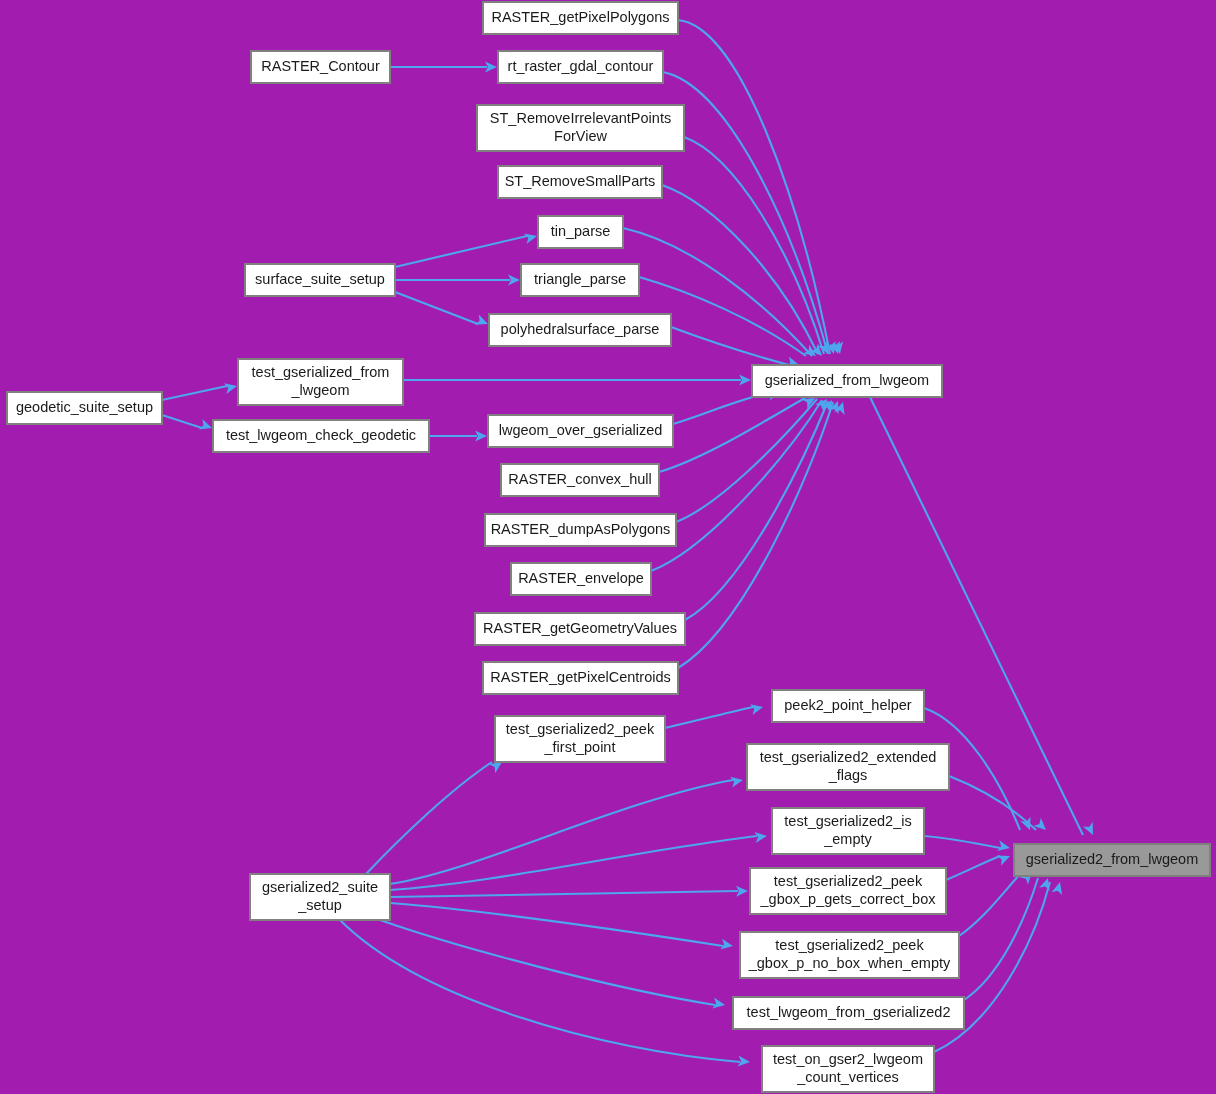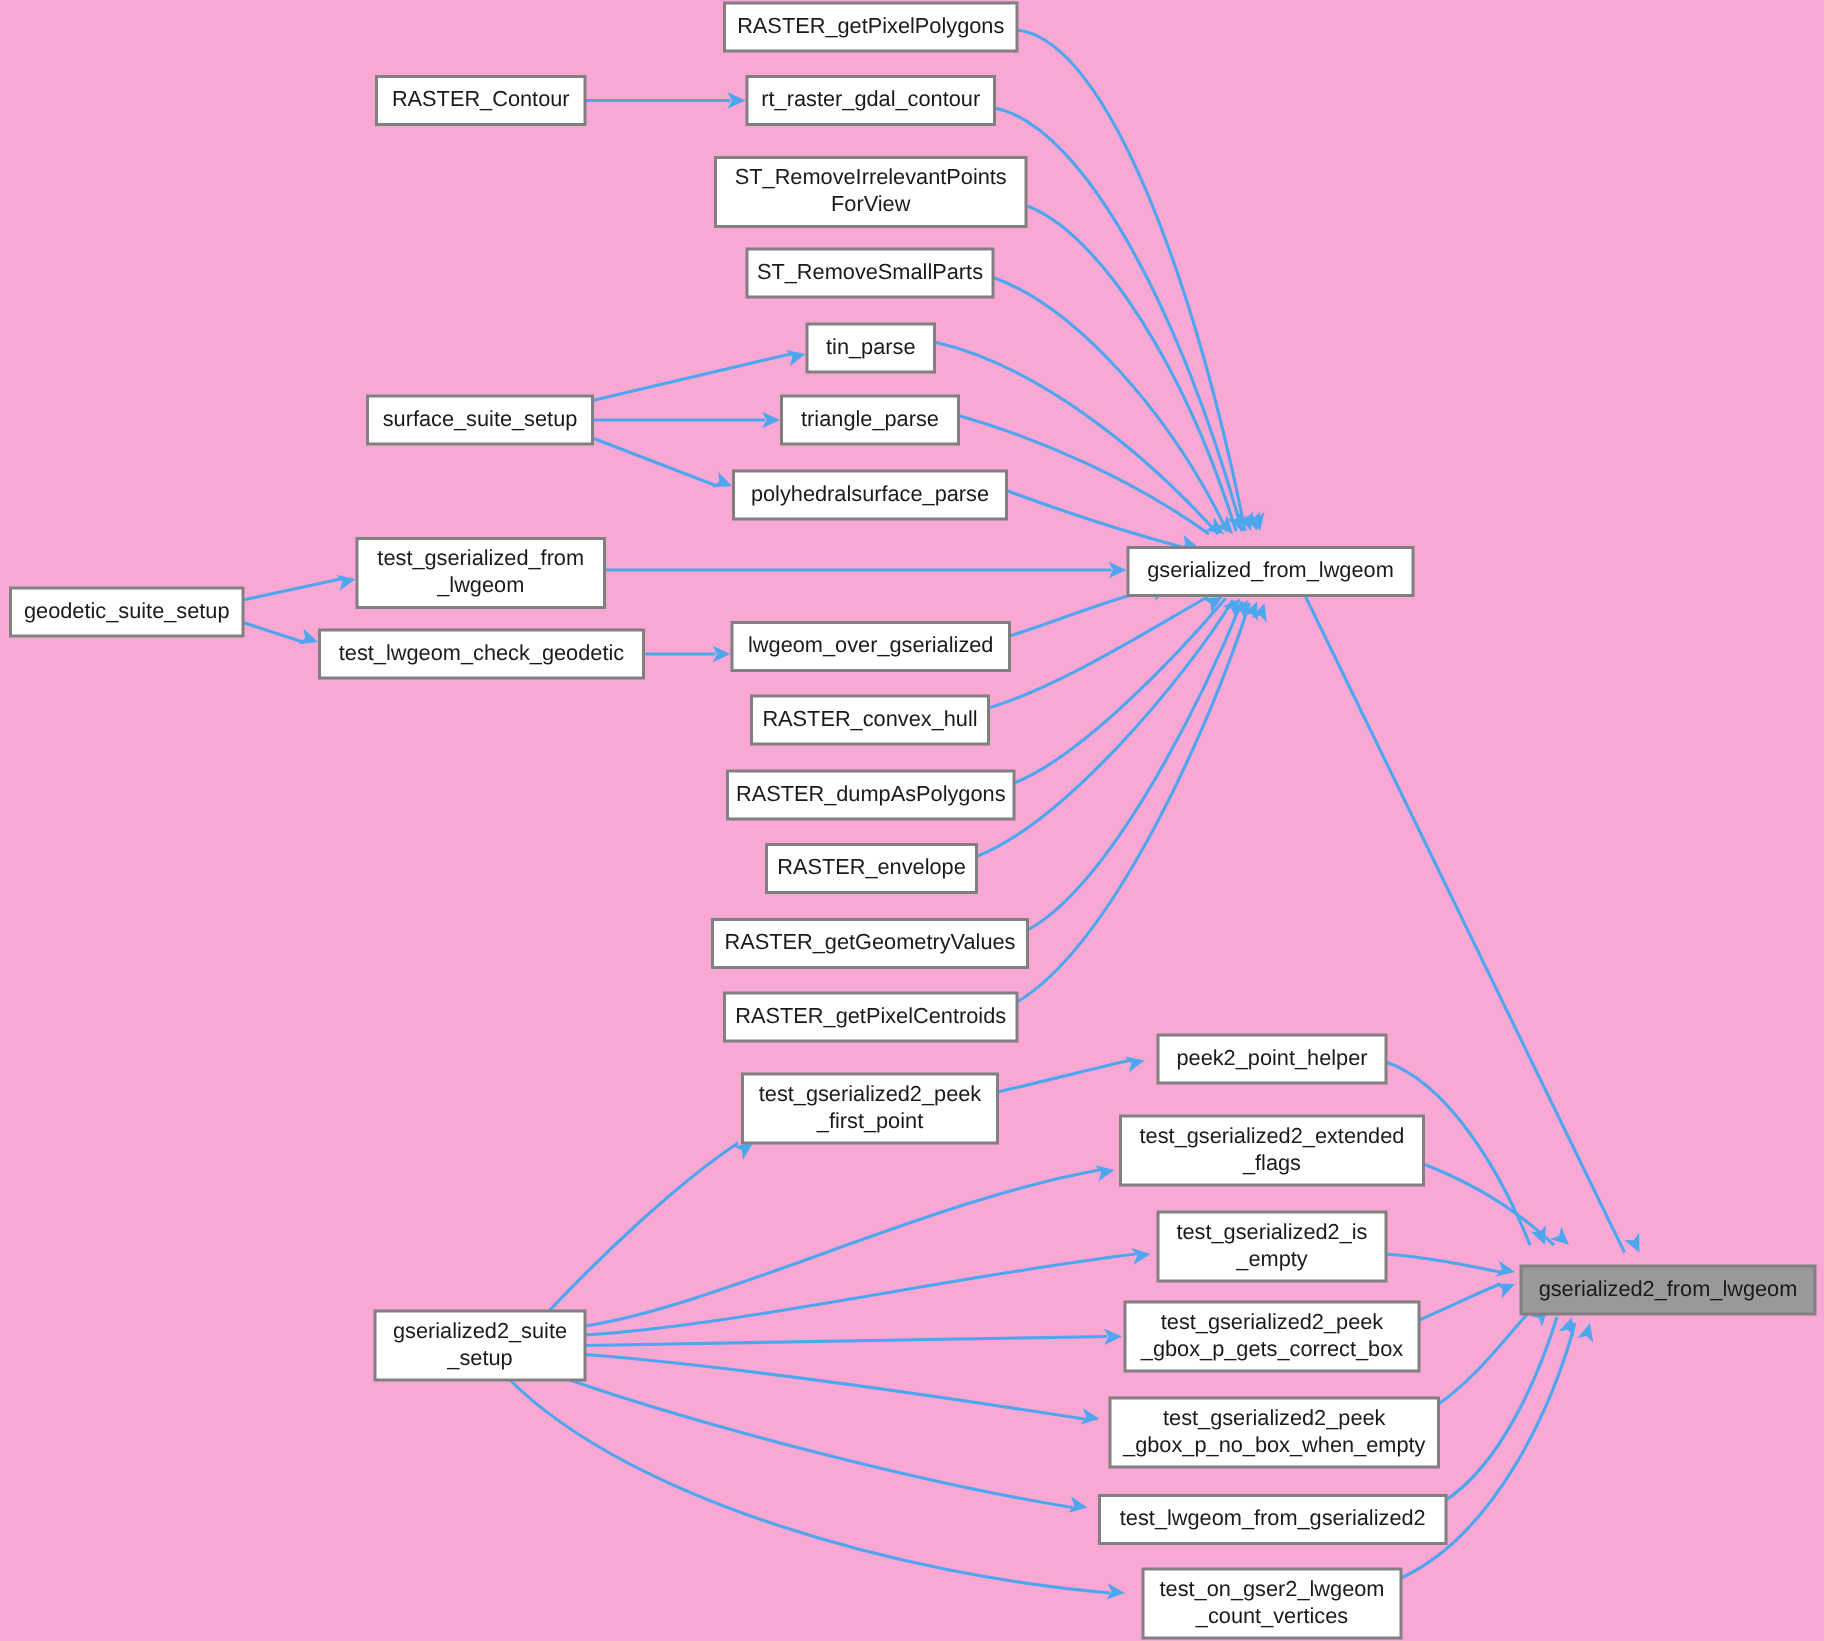--- a/index.html
+++ b/index.html
@@ -4,21 +4,21 @@
 <style>
   html, body {
     margin: 0;
     padding: 0;
     background: #000000;
   }
   #graph-root {
     position: relative;
     width: 1216px;
     height: 1094px;
-    background: #f9a8d4;
+    background: #a21caf;
     overflow: hidden;
     font-family: "Liberation Sans", sans-serif;
   }
   svg.graph-canvas {
     position: absolute;
     left: 0; top: 0;
     width: 1216px;
     height: 1094px;
   }
   .edge-path {

